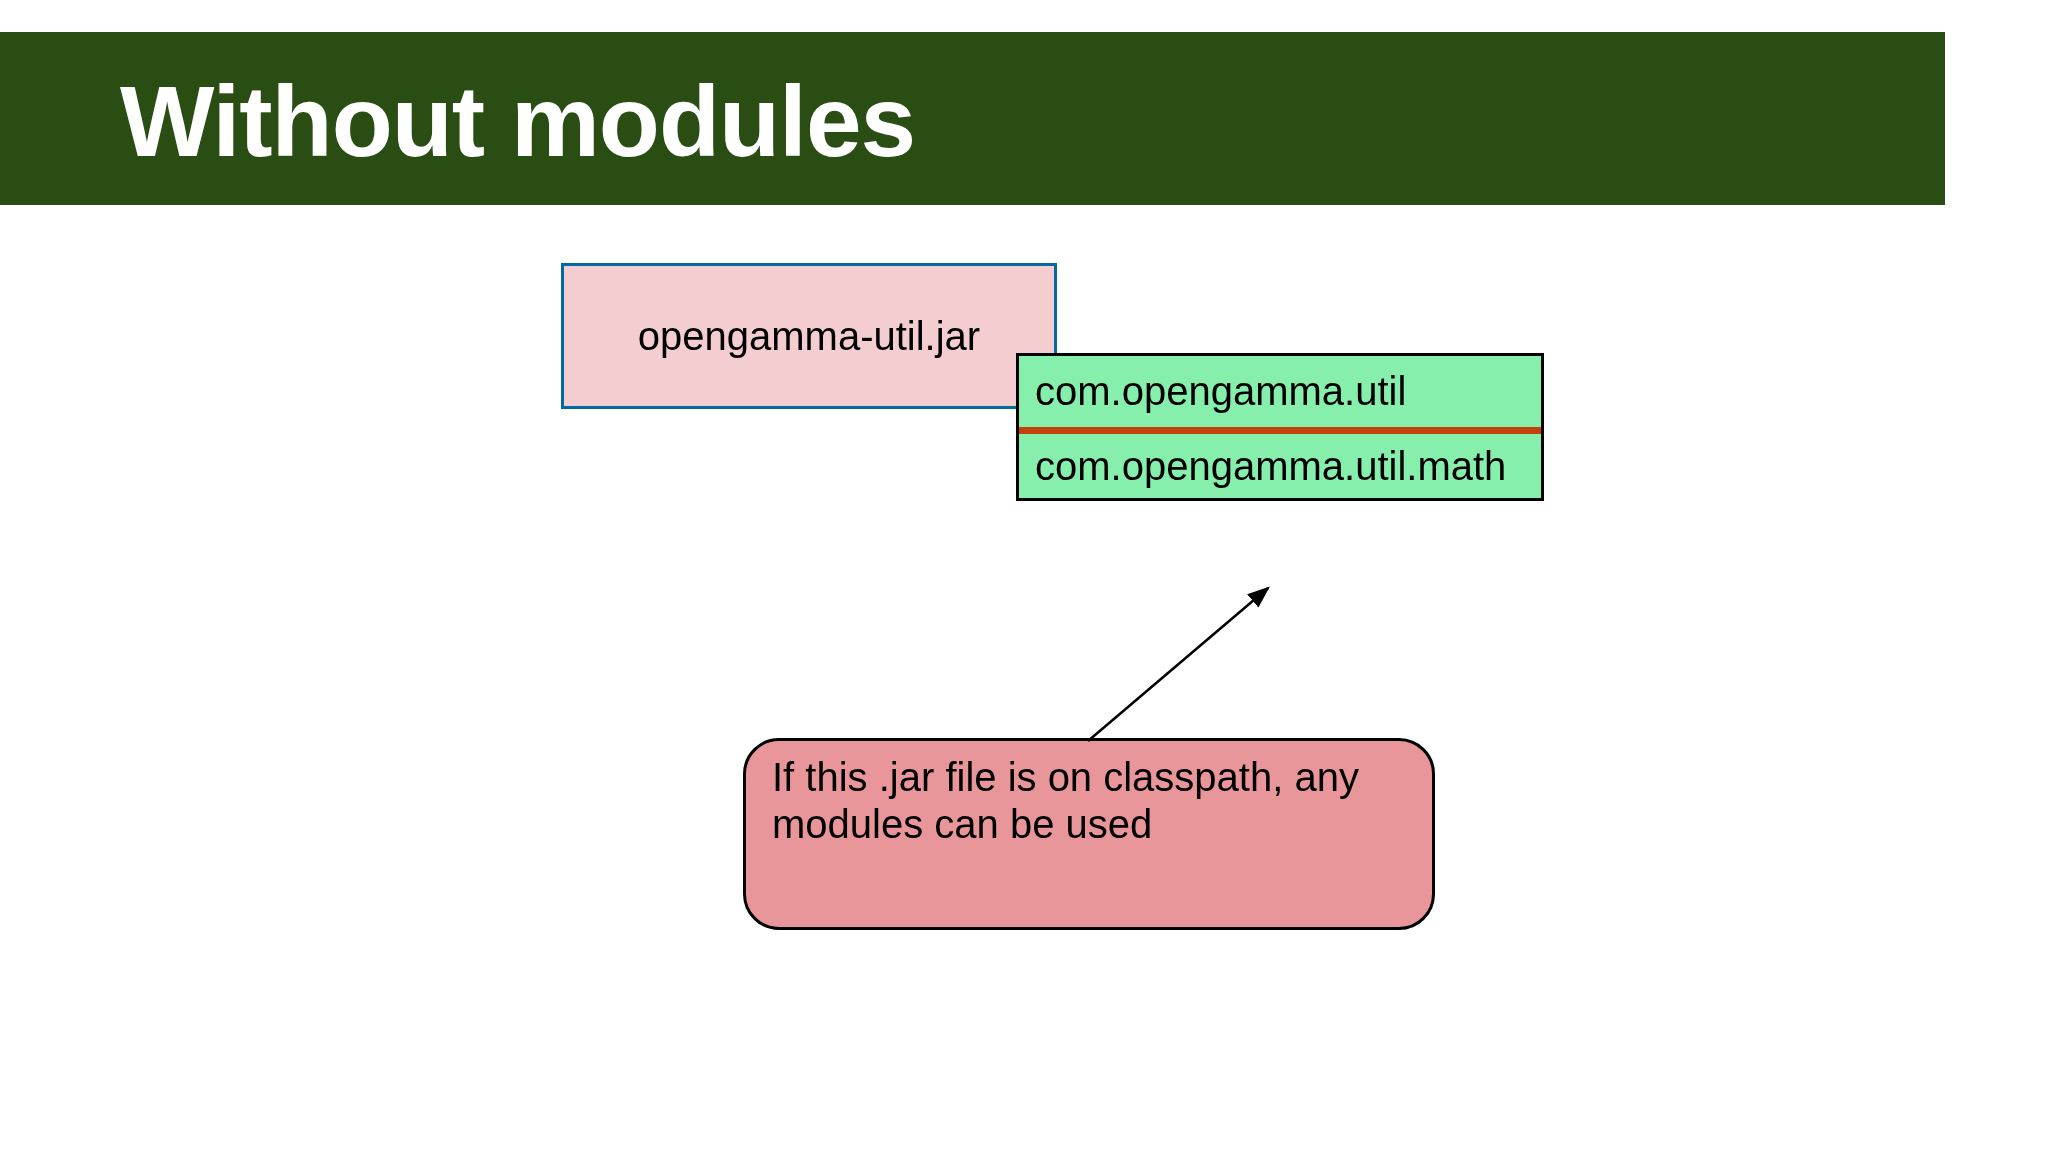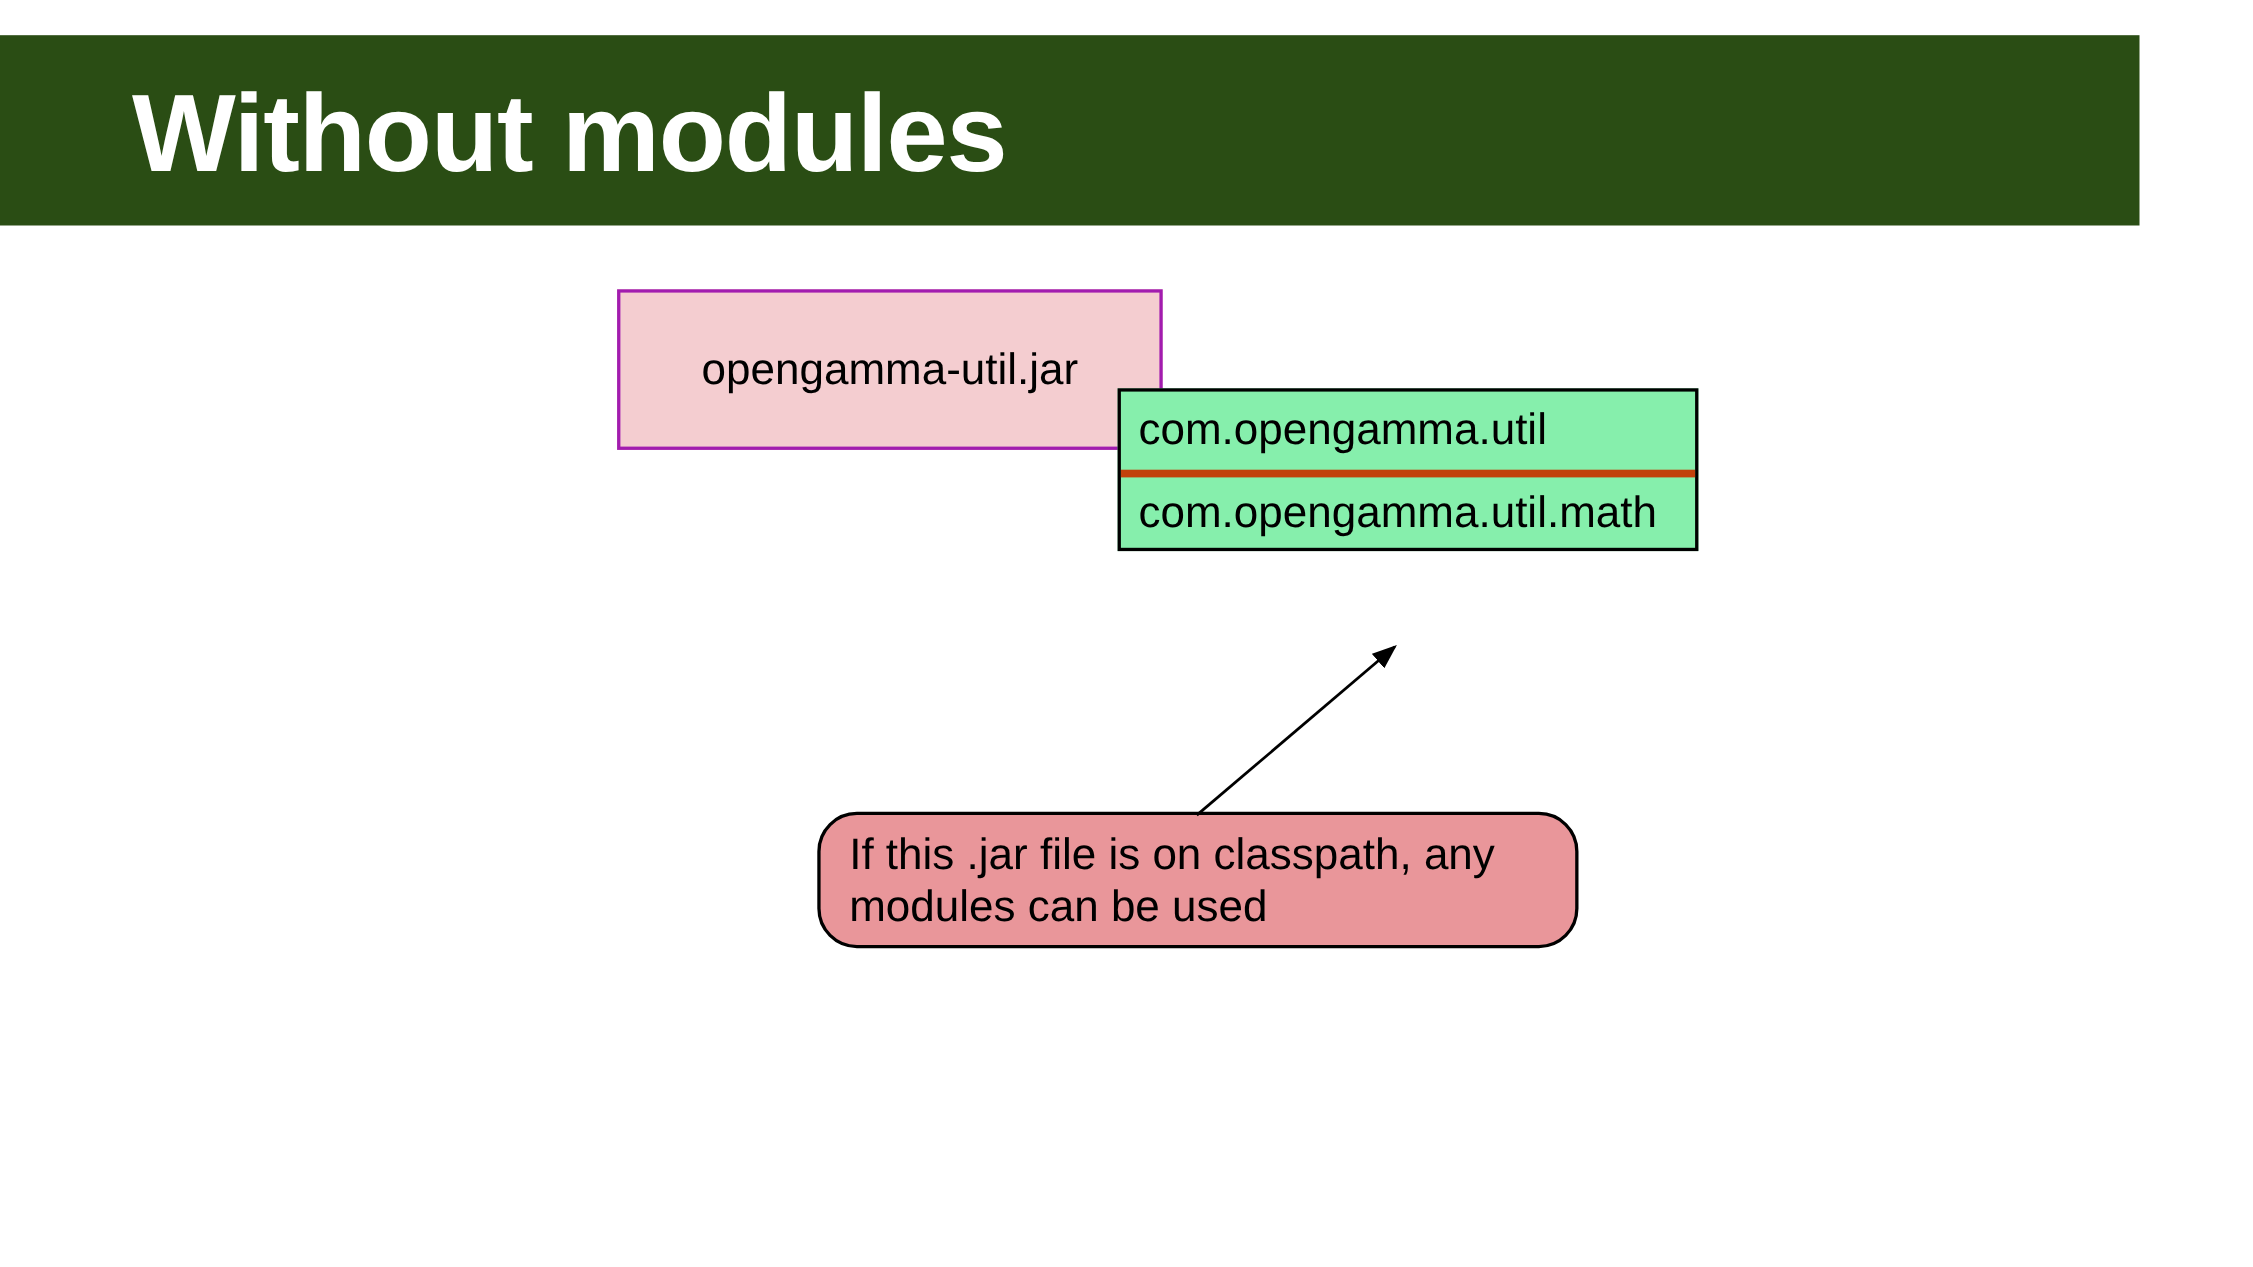--- a/index.html
+++ b/index.html
@@ -42,21 +42,21 @@
   }
 
   
   .jar-box {
     position: absolute;
     left: 561px;
     top: 263px;
     width: 496px;
     height: 146px;
     background: #f4cdd0;
-    border: 3px solid #a21caf;
+    border: 3px solid #0369a1;
     display: flex;
     align-items: center;
     justify-content: center;
     font-size: 40px;
     z-index: 1;
   }
 
   
   .package-stack {
     position: absolute;
@@ -78,21 +78,21 @@
   .package-row + .package-row {
     border-top: 7px solid #c2410c;
   }
 
   
   .callout {
     position: absolute;
     left: 743px;
     top: 738px;
     width: 692px;
-    height: 124px;
+    height: 192px;
     background: #e9969a;
     border: 3px solid #000000;
     border-radius: 36px;
     padding: 13px 24px 0 26px;
     font-size: 40px;
     line-height: 47px;
     z-index: 1;
   }
   .callout .line { display: block; white-space: nowrap; }
 

